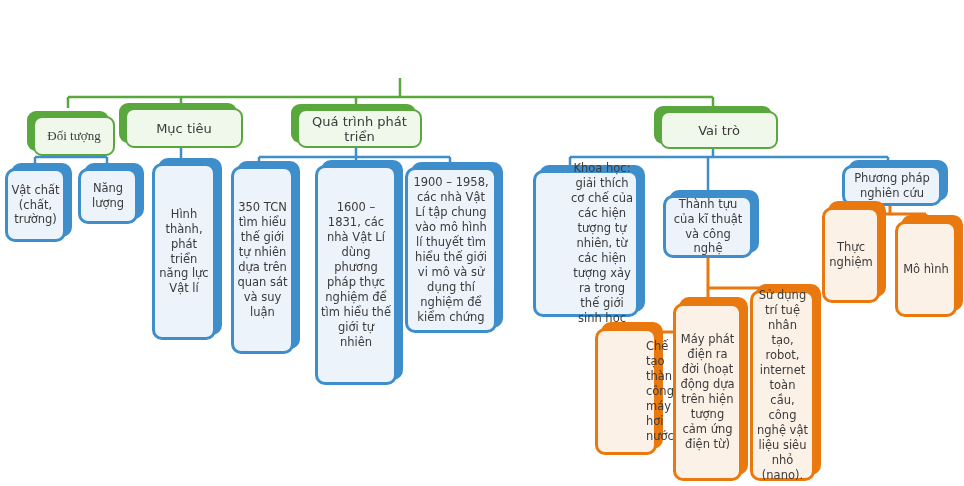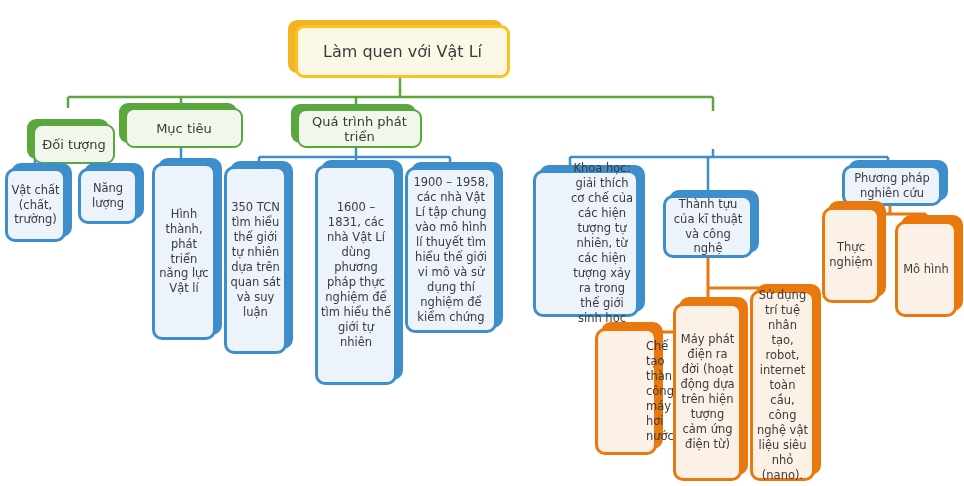--- a/index.html
+++ b/index.html
@@ -24,28 +24,28 @@
   .blue{
     background:var(--blue_fill,#ecf3fa);border:3px solid var(--blue,#3e8ecc);
     box-shadow:6px -5px 0 var(--blue,#3e8ecc);font-size:11.5px;line-height:1.3;border-radius:10px;
   }
   .orange{
     background:var(--orange_fill,#fcf1e6);border:3px solid var(--orange,#e9790e);
     box-shadow:6px -6px 0 var(--orange,#e9790e);font-size:11.5px;line-height:1.3;border-radius:10px;
   }
   
   #n-root       {left:295px;top:25px; width:215px;height:53px;}
-  #n-doituong   {left:33px; top:124px;width:82px; height:40px;}
+  #n-doituong   {left:33px; top:116px;width:82px; height:40px;font-family:Liberation Serif, serif;}
   #n-muctieu    {left:125px;top:108px;width:118px;height:40px;}
   #n-quatrinh   {left:297px;top:109px;width:125px;height:39px;}
   #n-vaitro     {left:660px;top:111px;width:118px;height:38px;}
   #n-vatchat    {left:5px;  top:168px;width:61px; height:74px;}
   #n-nangluong  {left:78px; top:168px;width:60px; height:56px;}
   #n-hinhthanh  {left:152px;top:163px;width:64px; height:177px;}
-  #n-350tcn     {left:224px;top:166px;width:63px; height:188px;}
+  #n-350tcn     {left:231px;top:166px;width:63px; height:188px;}
   #n-1600       {left:315px;top:165px;width:82px; height:220px;}
   #n-1900       {left:405px;top:167px;width:92px; height:166px;}
   #n-khoahoc    {left:533px;top:170px;width:106px;height:147px;padding-left:35px;}
   #n-thanhtuu   {left:663px;top:195px;width:90px; height:63px;justify-content:flex-end;}
   #n-phuongphap {left:842px;top:165px;width:100px;height:41px;}
   #n-chetao     {left:595px;top:328px;width:62px; height:127px;padding-left:48px;}
   #n-mayphat    {left:673px;top:303px;width:69px; height:178px;}
   #n-sudung     {left:750px;top:290px;width:65px; height:191px;justify-content:flex-end;}
   #n-thucnghiem {left:822px;top:207px;width:58px; height:96px;}
   #n-mohinh     {left:895px;top:221px;width:62px; height:96px;}
@@ -87,32 +87,32 @@
     <g stroke="#e9790e" stroke-width="3" fill="none">
       <path d="M708,258 L708,332 L626,332 L626,340"></path>
       <path d="M708,288 L783,288 L783,293"></path>
       <path d="M890,206 L890,214"></path>
       <path d="M851,214 L926,214"></path>
       <path d="M851,214 L851,221"></path>
       <path d="M926,214 L926,221"></path>
     </g>
   </svg>
 
-  <div class="box gold" id="n-root">
-    <span>Làm quen với Vật Lí</span>
-  </div>
 
   <div class="box green" id="n-doituong">
     <span>Đối tượng</span>
   </div>
   <div class="box green" id="n-muctieu">
     <span>Mục tiêu</span>
   </div>
   <div class="box green" id="n-quatrinh">
     <span>Quá trình phát triển</span>
+  </div>
+  <div class="box green" id="n-vaitro">
+    <span>Vai trò</span>
   </div>
 
   <div class="box blue" id="n-vatchat">
     <span>Vật chất (chất, trường)</span>
   </div>
   <div class="box blue" id="n-nangluong">
     <span>Năng lượng</span>
   </div>
   <div class="box blue" id="n-hinhthanh">
     <span>Hình thành, phát triển năng lực Vật lí</span>

